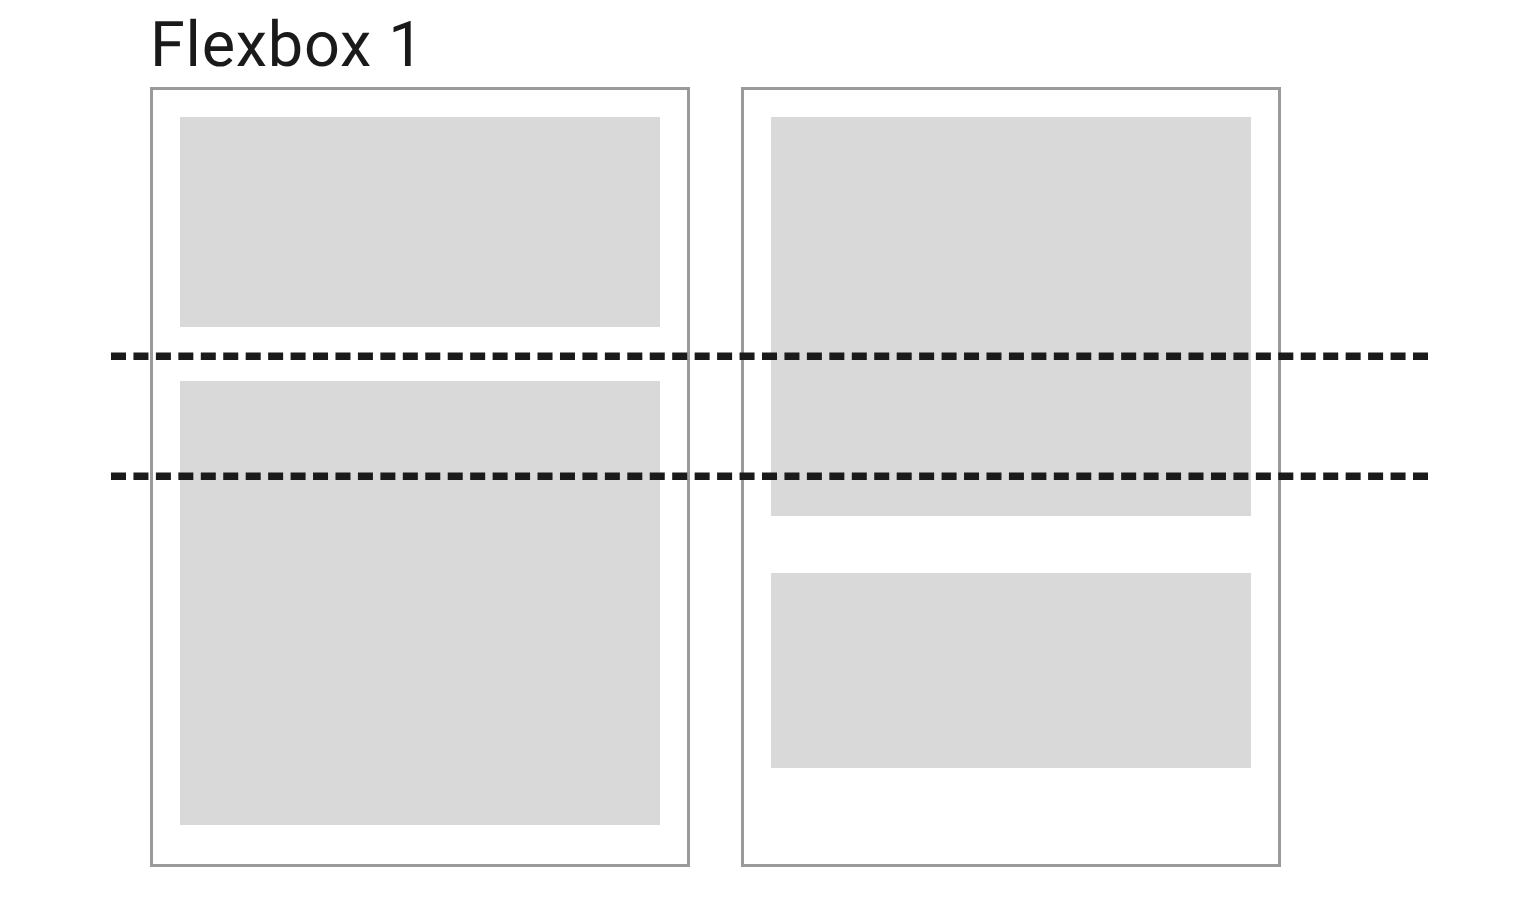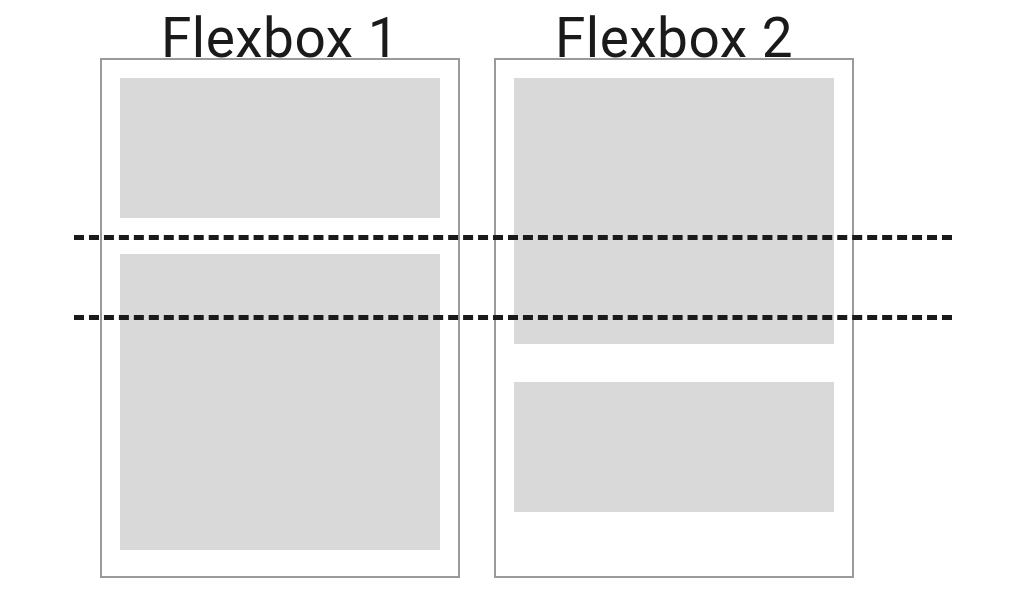--- a/index.html
+++ b/index.html
@@ -18,25 +18,25 @@
     
     .stage {
       position: relative;
       width: 1024px;
       height: 608px;
     }
     
     .heading {
       position: absolute;
       top: 6px;
-      font-size: 55px;
+      font-size: 42px;
       font-weight: 400;
       color: #1a1a1a;
       letter-spacing: 0.5px;
-      text-align: center;
+      text-align: left;
     }
     .heading.left  { left: 100px; width: 360px; }
     .heading.right { left: 494px; width: 360px; }
     
     .container {
       position: absolute;
       top: 58px;
       width: 360px;
       height: 520px;
       border: 2px solid #9a9a9a;
@@ -71,21 +71,20 @@
     }
     .dashed.one { top: 235px; }
     .dashed.two { top: 315px; }
   </style>
 </head>
 <body>
 
 <div class="stage">
 
   <div class="heading left">Flexbox 1</div>
-  <div class="heading right">Flexbox 2</div>
 
   <div class="container left c1">
     <div class="item a"></div>
     <div class="item b"></div>
   </div>
 
   <div class="container right c2">
     <div class="item a"></div>
     <div class="item b"></div>
   </div>

